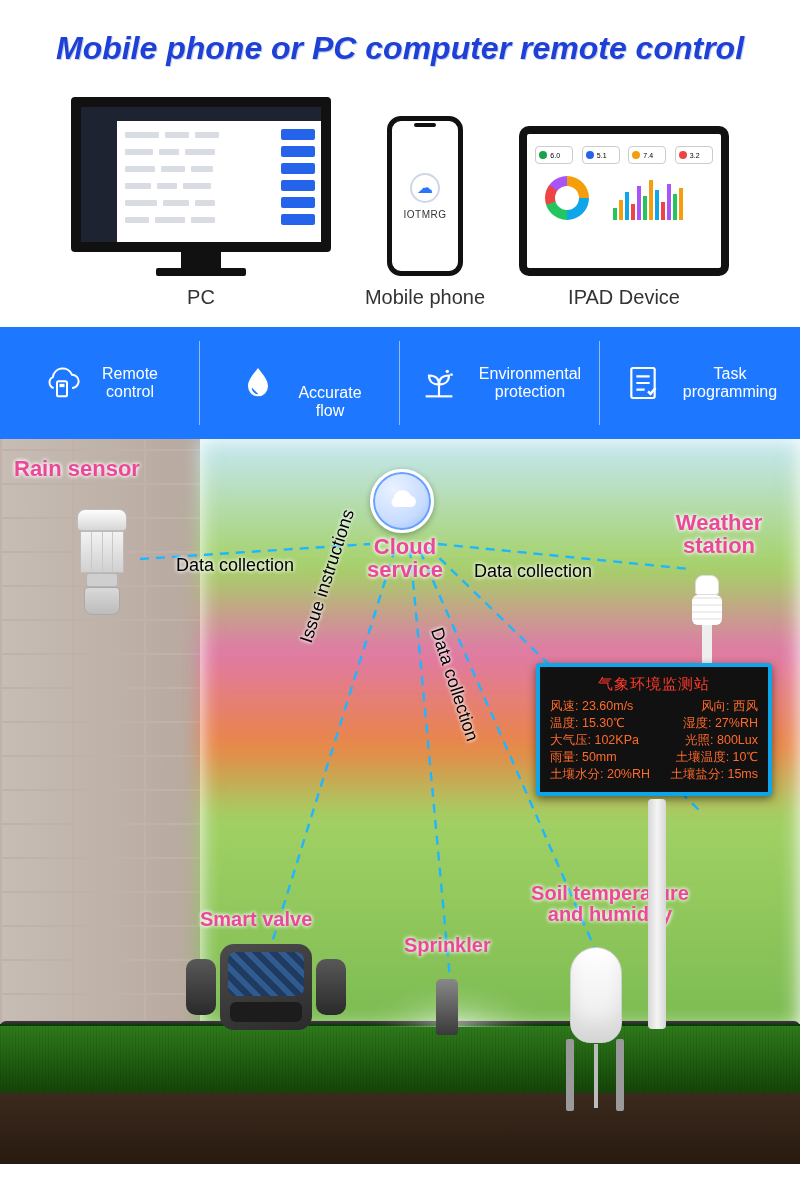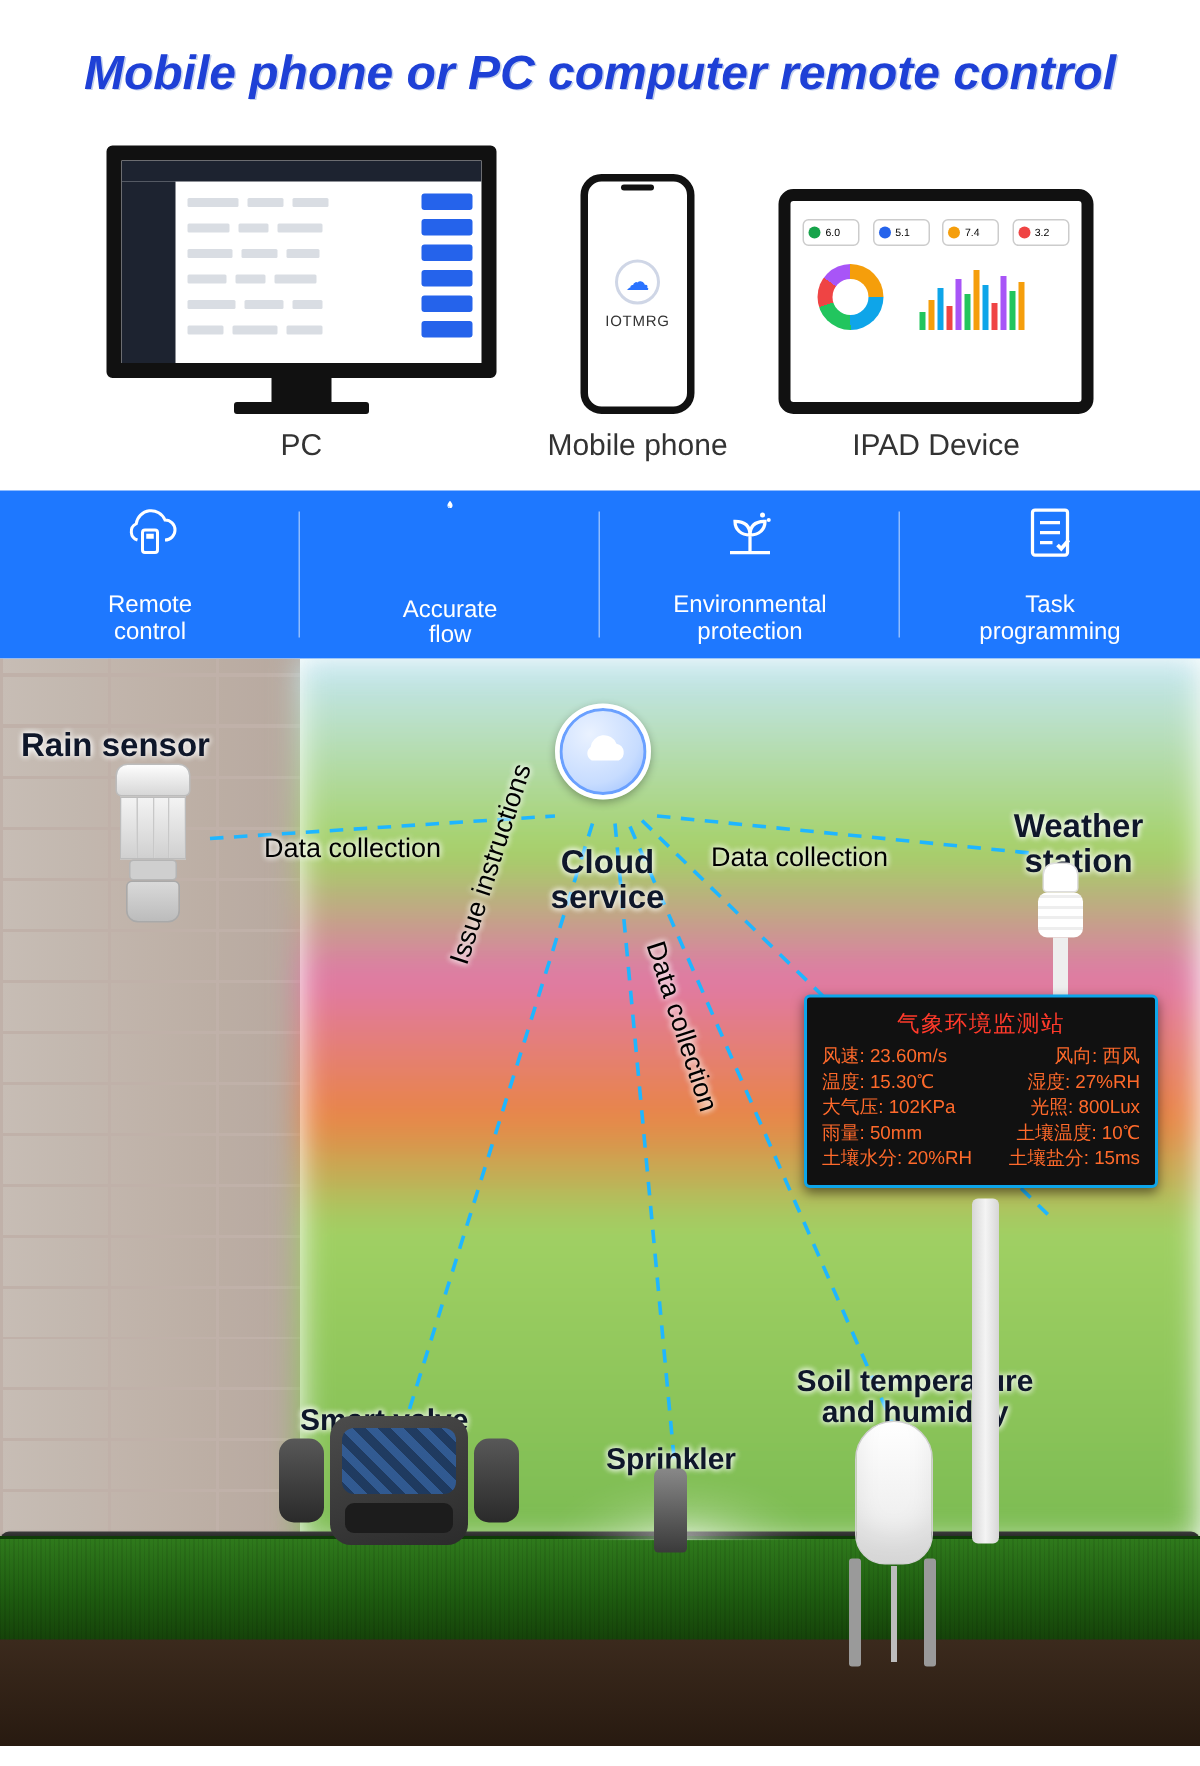--- a/index.html
+++ b/index.html
@@ -45,21 +45,21 @@
   .badge { width: 38px; height: 18px; border: 1px solid #ccc; border-radius: 4px; display: flex; align-items: center; gap: 3px; padding: 0 3px; font-size: 7px; }
   .badge .dot { width: 8px; height: 8px; border-radius: 50%; }
   .tablet .charts { display: flex; justify-content: space-around; padding: 8px 6px; }
   .donut { width: 44px; height: 44px; border-radius: 50%; background: conic-gradient(#f59e0b 0 25%, #0ea5e9 25% 50%, #22c55e 50% 70%, #ef4444 70% 85%, #a855f7 85% 100%); position: relative; }
   .donut::after { content: ""; position: absolute; inset: 10px; border-radius: 50%; background: #fff; }
   .bars { width: 90px; height: 44px; display: flex; align-items: flex-end; gap: 2px; }
   .bars span { width: 4px; }
 
   
   .feature-strip { background: #1e78ff; display: flex; height: 112px; }
-  .feature { flex: 1; display: flex; flex-direction: column; align-items: center; justify-content: center; color: #fff; gap: 20px; position: relative; padding: 6px 1px; }
+  .feature { flex: 1; display: flex; align-items: center; justify-content: center; color: #fff; gap: 20px; position: relative; padding: 6px 1px; }
   .feature:not(:last-child)::after { content: ""; position: absolute; right: 0; top: 14px; bottom: 14px; width: 1px; background: rgba(255,255,255,0.5); }
   .feature svg { width: 40px; height: 40px; }
   .feature-label { font-size: 16px; line-height: 1.1; text-align: center; }
 
   
   .diagram { height: 725px; position: relative; overflow: hidden; }
 
   
   .wall {
     position: absolute; left: 0; top: 0; width: 200px; height: 590px;
@@ -81,21 +81,21 @@
     position: absolute; left: 0; right: 0; top: 585px; height: 70px;
     background:
       repeating-linear-gradient(90deg, rgba(0,0,0,0.08) 0 1px, transparent 1px 3px),
       linear-gradient(180deg, #2f7a1c, #1d5a0f 60%, #154209);
     border-top: 2px solid #0e3b07;
   }
   .dirt { position: absolute; left: 0; right: 0; top: 654px; bottom: 0; background: linear-gradient(180deg, #3b2a1d, #281a10); }
   .pipe { position: absolute; left: 0; right: 0; top: 582px; height: 14px; background: linear-gradient(180deg, #3b3b3b, #111 60%, #3b3b3b); border-radius: 6px; box-shadow: 0 2px 3px rgba(0,0,0,0.6); }
 
   
-  .dlabel { position: absolute; color: #0f172a; font-size: 22px; font-weight: 600; text-shadow: 0 0 4px #fff, 0 0 4px #fff; text-align: center; line-height: 1.05; margin-top: 28px; }
+  .dlabel { position: absolute; color: #ec4899; font-size: 22px; font-weight: 600; text-shadow: 0 0 4px #fff, 0 0 4px #fff; text-align: center; line-height: 1.05; }
   .dlabel.small { font-size: 20px; }
   .linklabel { position: absolute; color: #000; font-size: 18px; font-weight: 500; text-shadow: 0 0 4px #fff, 0 0 4px #fff; }
 
   
   .lines { position: absolute; inset: 0; }
 
   
   .cloud { position: absolute; left: 370px; top: 30px; width: 64px; height: 64px; border-radius: 50%; background: radial-gradient(circle at 35% 30%, #eaf2ff, #c7dcff 60%, #8fb8ff); border: 3px solid #fff; box-shadow: 0 0 0 2px #6aa0ff inset, 0 2px 6px rgba(0,0,0,0.3); display: flex; align-items: center; justify-content: center; }
   .cloud svg { width: 36px; height: 26px; }
 
@@ -108,21 +108,21 @@
   .rs-mid { width: 32px; height: 14px; background: #cfcfcf; border:1px solid #b5b5b5; border-radius:3px; }
   .rs-base { width: 36px; height: 28px; background: linear-gradient(180deg,#d9d9d9,#bcbcbc); border:1px solid #a9a9a9; border-radius: 4px 4px 8px 8px; }
 
   
   .wstation { position: absolute; right: 76px; top: 136px; width: 34px; display:flex; flex-direction:column; align-items:center; }
   .ws-top { width: 24px; height: 20px; background:#fff; border-radius: 8px 8px 3px 3px; border:1px solid #ddd;}
   .ws-rib { width: 30px; height: 30px; background: repeating-linear-gradient(0deg,#fff 0 5px,#eee 5px 7px); border-radius: 6px; }
   .ws-stem { width: 10px; height: 40px; background:#eee; }
 
   
-  .wpanel { position: absolute; right: 28px; top: 224px; width: 236px; background: #111; border: 2px solid #0ea5e9; border-radius: 4px; padding: 8px 10px 10px; color: #ff6a2b; font-size: 12.5px; box-shadow: 0 3px 8px rgba(0,0,0,0.5); }
+  .wpanel { position: absolute; right: 28px; top: 224px; width: 236px; background: #111; border: 4px solid #0ea5e9; border-radius: 4px; padding: 8px 10px 10px; color: #ff6a2b; font-size: 12.5px; box-shadow: 0 3px 8px rgba(0,0,0,0.5); }
   .wpanel-title { color: #ff3a2b; text-align: center; font-size: 15px; margin-bottom: 4px; letter-spacing: 1px; }
   .wpanel-row { display: flex; justify-content: space-between; line-height: 1.35; }
   .wpanel-pole { position:absolute; right: 134px; top: 360px; width: 18px; height: 230px; background: linear-gradient(90deg,#d6d6d6,#f4f4f4,#d6d6d6); border-radius: 4px; }
 
   
   .valve { position: absolute; left: 186px; top: 498px; width: 160px; height: 100px; display:flex; align-items:center; }
   .valve-nut { width: 30px; height: 56px; background: linear-gradient(180deg,#585858,#2a2a2a); border-radius: 10px; }
   .valve-body { width: 94px; height: 86px; background: linear-gradient(160deg,#4c4c4c,#2b2b2b); border-radius: 14px; margin: 0 4px; position:relative; overflow:hidden; }
   .valve-body::before { content:""; position:absolute; left:8px; top:8px; right:8px; height:44px; border-radius:8px;
     background: repeating-linear-gradient(45deg, #1a3a66 0 6px, #2f5fa0 6px 12px); opacity:0.85; }

